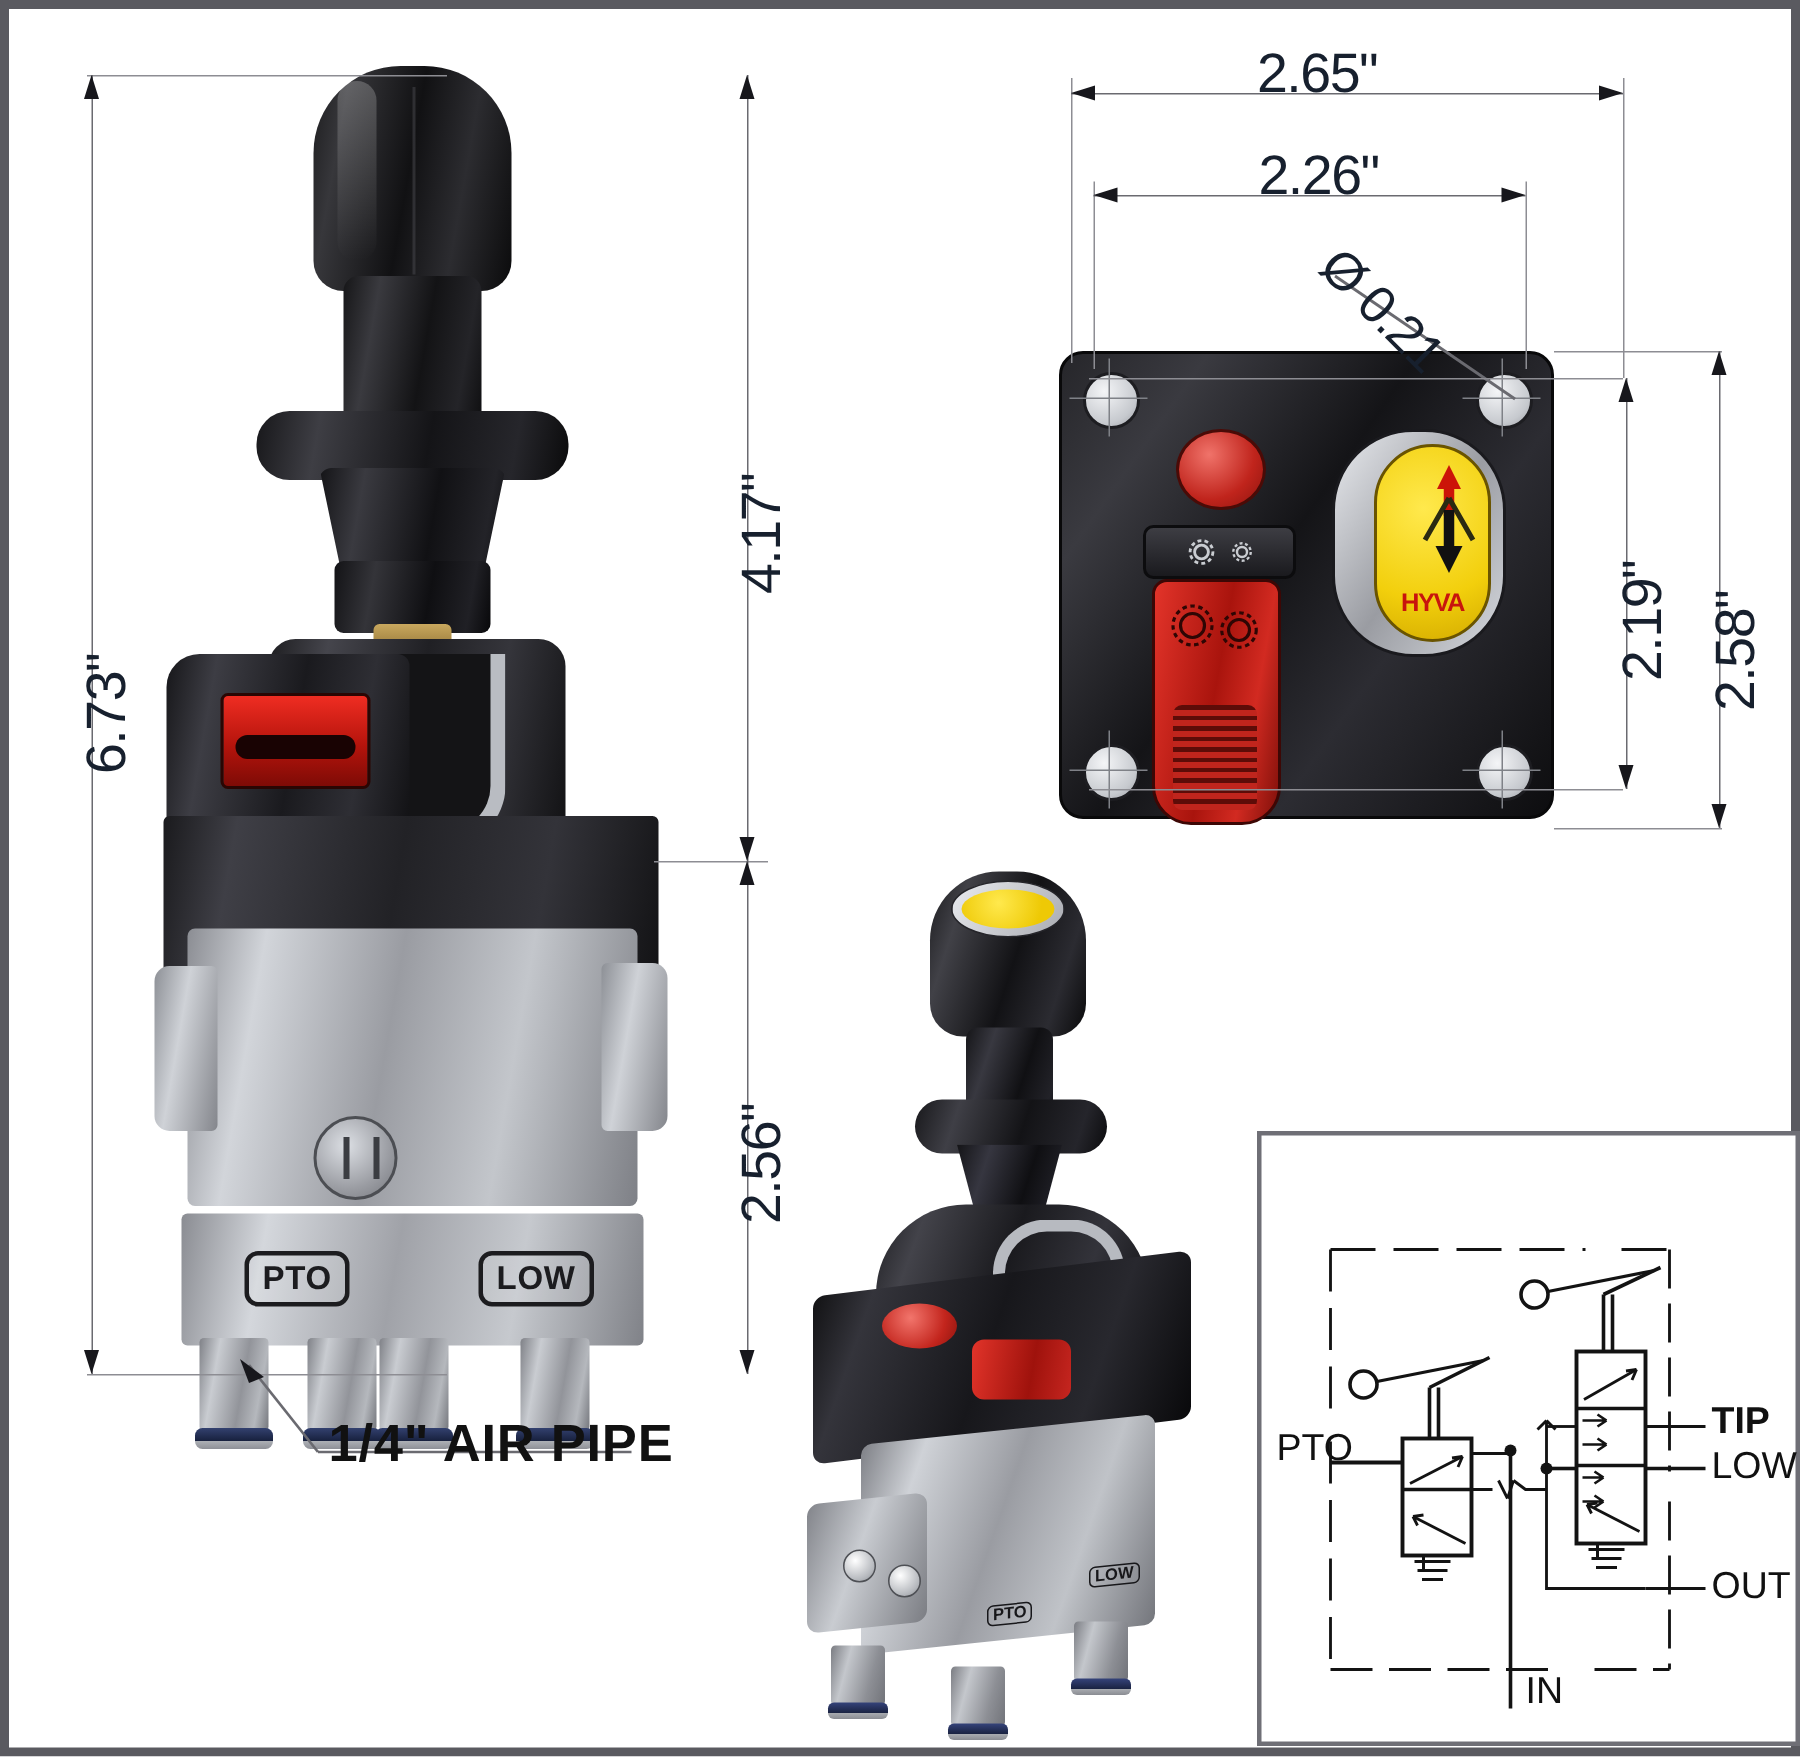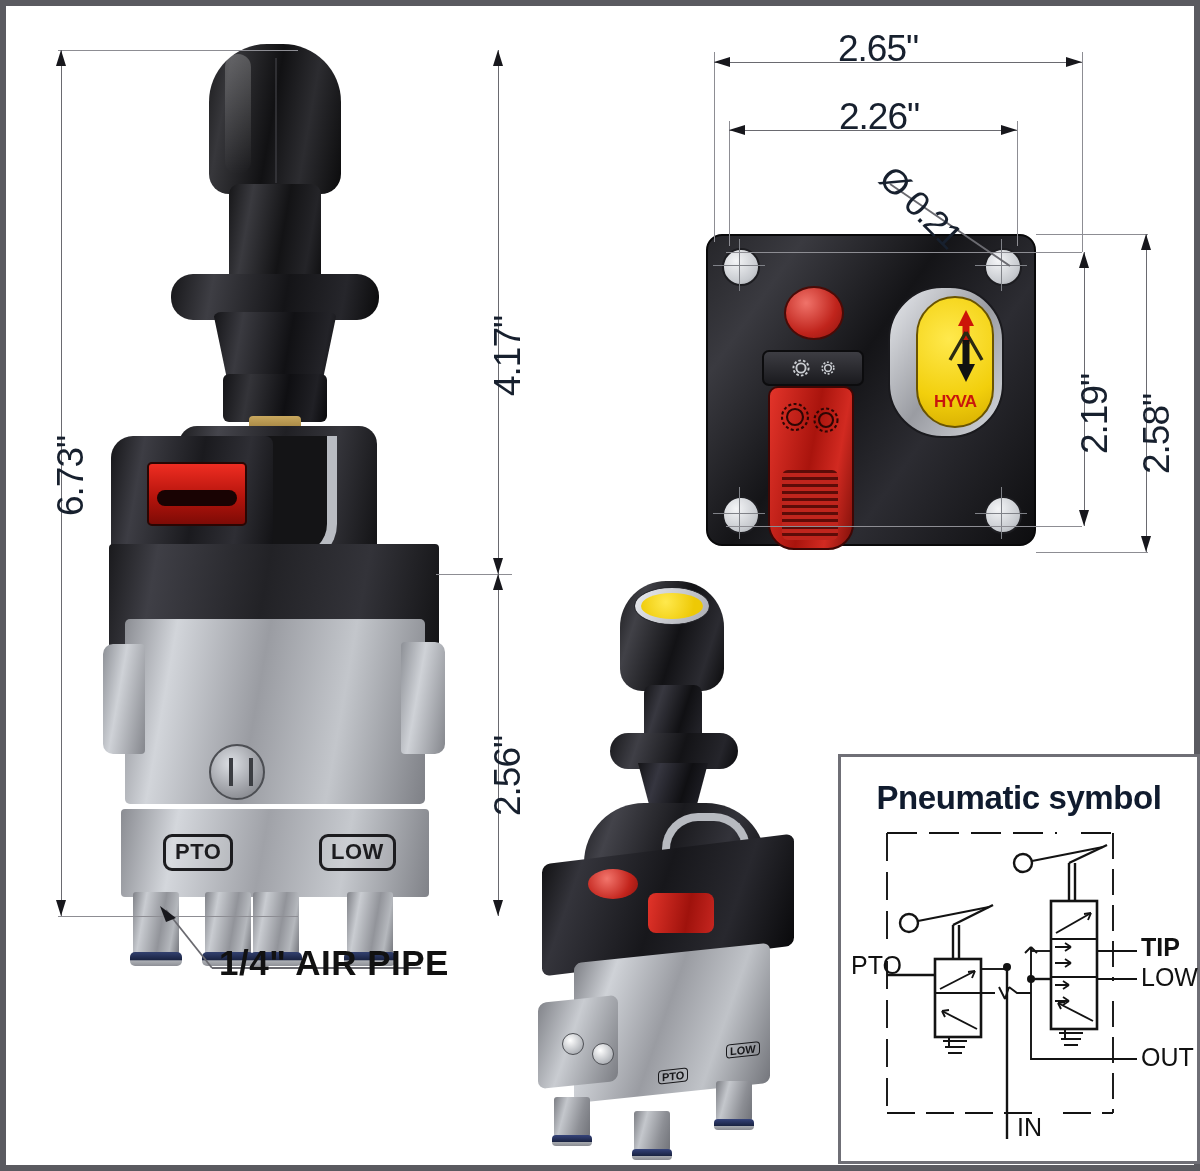--- a/index.html
+++ b/index.html
@@ -335,21 +335,20 @@
     <div class="iHole" style="left:36px;top:452px;"></div>
     <div class="iHole" style="left:66px;top:462px;"></div>
     <div class="iPortTag" style="left:132px;top:488px;transform:skewY(-6deg);">PTO</div>
     <div class="iPortTag" style="left:200px;top:462px;transform:skewY(-6deg);">LOW</div>
     <div class="iFit" style="left:28px;top:516px;"></div>
     <div class="iFit" style="left:108px;top:530px;"></div>
     <div class="iFit" style="left:190px;top:500px;"></div>
   </div>
 
   <div class="abs" id="pneuBox">
-    <div id="pneuTitle">Pneumatic symbol</div>
 
     <svg style="position:absolute;left:0;top:64px;width:356px;height:330px;" viewBox="0 0 356 330">
       <g stroke="#131313" fill="none" stroke-width="2">
 
         <path d="M46,12 L216,12 M240,12 L272,12" stroke-dasharray="30 12" stroke-width="1.9"></path>
         <path d="M46,12 L46,120 M46,140 L46,292" stroke-dasharray="28 11" stroke-width="1.9"></path>
         <path d="M46,292 L200,292 M222,292 L272,292" stroke-dasharray="28 11" stroke-width="1.9"></path>
         <path d="M272,12 L272,160 M272,180 L272,292" stroke-dasharray="26 10" stroke-width="1.9"></path>
 
         <rect x="94" y="138" width="46" height="78" stroke-width="2.6"></rect>

